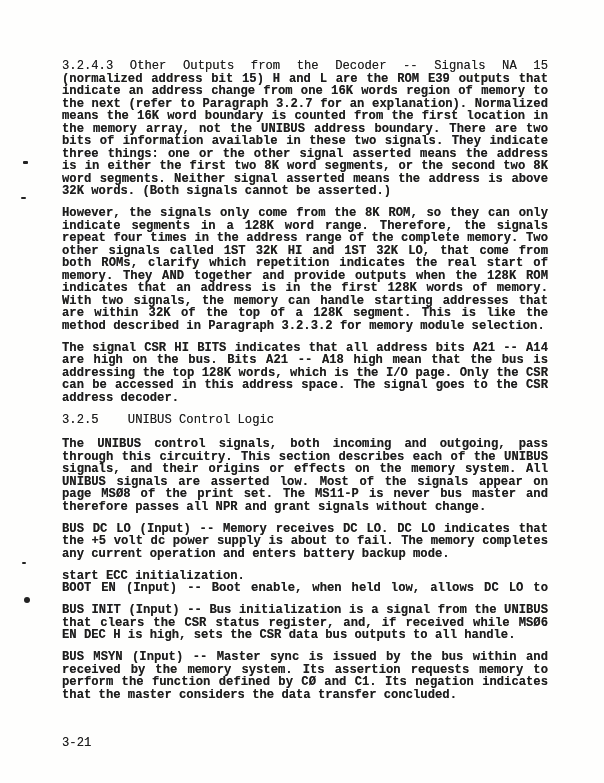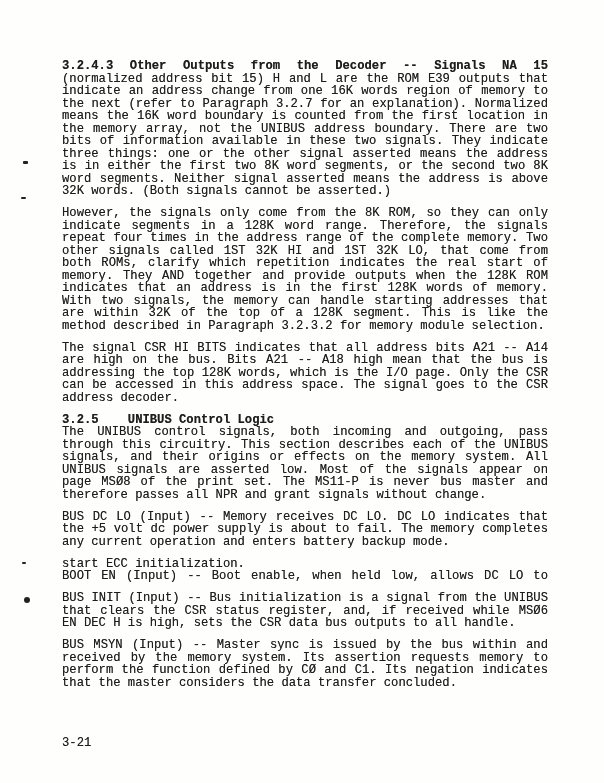--- a/index.html
+++ b/index.html
@@ -20,32 +20,33 @@
   }
   .doc {
     position: absolute;
     left: 62px;
     top: 60px;
     width: 486px;
     font-size: 12.2px;
     line-height: 12.5px;
   }
   .paragraph { margin: 0 0 9.5px 0; }
-  .paragraph.heading { margin-bottom: 0; }
+  .paragraph.heading { margin-bottom: 12px; }
   .line {
     height: 12.5px;
     white-space: pre;           
     text-shadow: 0 0 0.45px rgba(25,25,25,0.6); 
+    font-weight: bold;
   }
   .line.j {                     
     white-space: normal;
     text-align: justify;
     text-align-last: justify;
   }
-  .line.b { font-weight: bold; }
+  .line.b { font-weight: normal; }
   .page-number {
     position: absolute;
     left: 62px;
     top: 737px;
     width: 486px;
     text-align: left;
     font-size: 12.2px;
     line-height: 12.5px;
     text-shadow: 0 0 0.45px rgba(25,25,25,0.6);
   }

